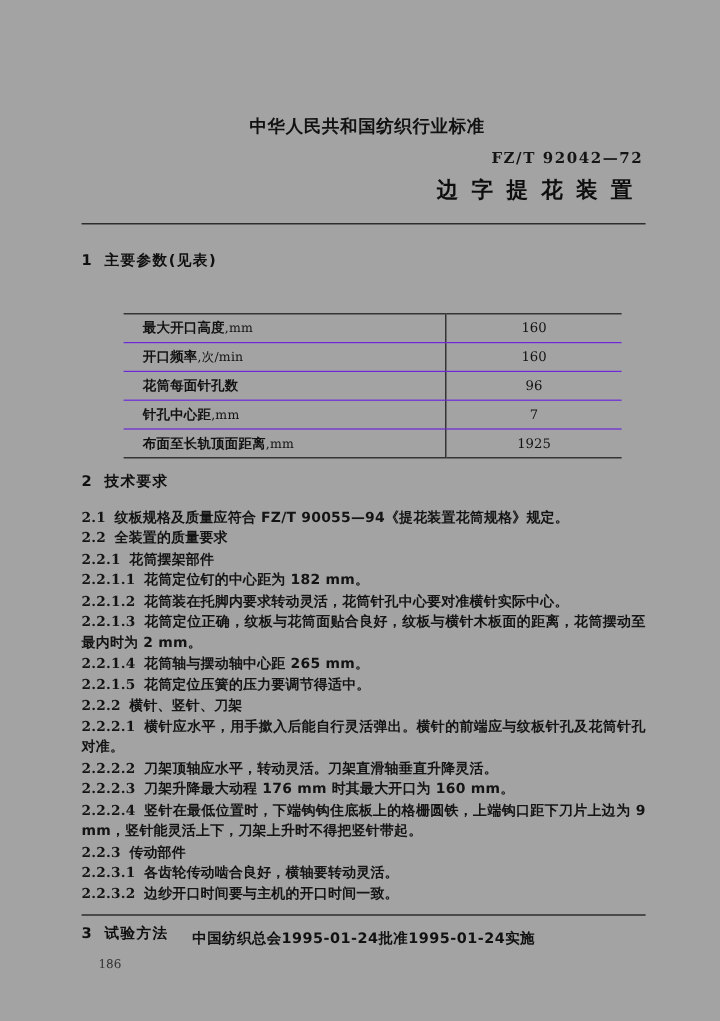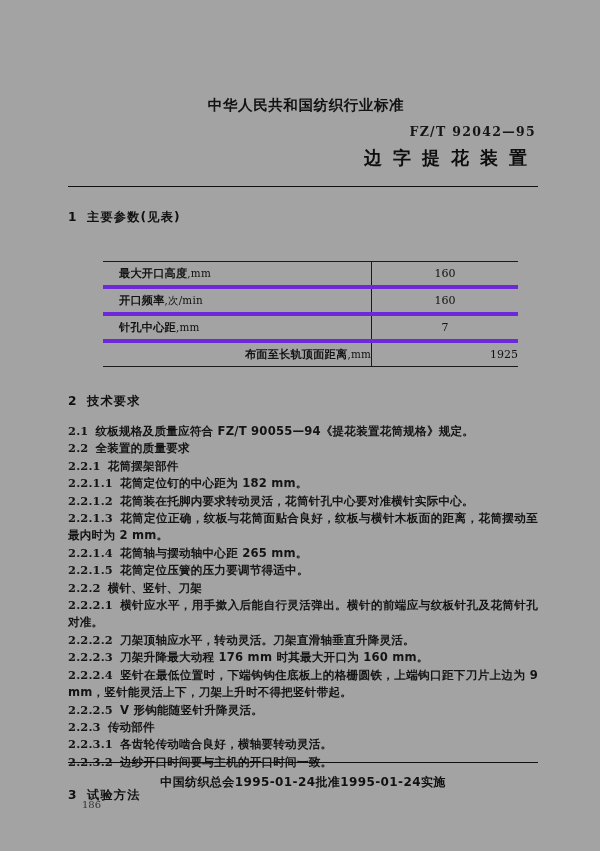--- a/index.html
+++ b/index.html
@@ -123,28 +123,28 @@
   .param-table {
     position: absolute;
     left: 103px;
     top: 261px;
     width: 415px;
     border-collapse: collapse;
     border-top: 1.5px solid #1a1a1a;
     border-bottom: 1.5px solid #1a1a1a;
   }
   .param-table td {
-    border-bottom: 4px solid #6d28d9;
+    border-bottom: 1px solid #6d28d9;
     height: 23px;
     font-size: 11.2px;
     font-weight: bold;
     color: #121212;
     padding: 0;
   }
-  .param-table tr:last-child td { border-bottom: none; text-align: right; }
+  .param-table tr:last-child td { border-bottom: none; }
   .param-table td.label {
     padding-left: 16px;
     width: 252px;
     border-right: 1.2px solid #1a1a1a;
     letter-spacing: 0.2px;
   }
   .param-table td.value {
     text-align: center;
     font-family: "DejaVu Serif", "Liberation Serif", serif;
     font-weight: normal;
@@ -189,21 +189,21 @@
     color: #333;
   }
 </style>
 </head>
 <body>
 
 <div class="page">
 
   <div class="doc-header">
     <div class="org-line">中华人民共和国纺织行业标准</div>
-    <div class="std-no">FZ/T 92042—95</div>
+    <div class="std-no">FZ/T 92042—72</div>
     <div class="doc-title">边字提花装置</div>
   </div>
 
   <div class="rule-top"></div>
 
   <div class="content">
     <div class="gap-m"></div>
     <p class="sec-head">
       <span class="num">1</span><span class="txt">主要参数(见表)</span>
     </p>
@@ -211,20 +211,24 @@
 
   <table class="param-table">
     <tbody>
       <tr>
         <td class="label"><span>最大开口高度</span><span class="unit">,mm</span></td>
         <td class="value">160</td>
       </tr>
       <tr>
         <td class="label"><span>开口频率</span><span class="unit">,次/min</span></td>
         <td class="value">160</td>
+      </tr>
+      <tr>
+        <td class="label"><span>花筒每面针孔数</span><span class="unit"></span></td>
+        <td class="value">96</td>
       </tr>
       <tr>
         <td class="label"><span>针孔中心距</span><span class="unit">,mm</span></td>
         <td class="value">7</td>
       </tr>
       <tr>
         <td class="label"><span>布面至长轨顶面距离</span><span class="unit">,mm</span></td>
         <td class="value">1925</td>
       </tr>
     </tbody>
@@ -242,21 +246,20 @@
     <p class="clause"><span class="cn">2.2.1.1</span><span class="ct ct-lead">花筒定位钉的中心距为 182 mm。</span></p>
     <p class="clause"><span class="cn">2.2.1.2</span><span class="ct ct-lead">花筒装在托脚内要求转动灵活，花筒针孔中心要对准横针实际中心。</span></p>
     <p class="clause"><span class="cn">2.2.1.3</span><span class="ct ct-lead">花筒定位正确，纹板与花筒面贴合良好，纹板与横针木板面的距离，花筒摆动至最内时为 2 mm。</span></p>
     <p class="clause"><span class="cn">2.2.1.4</span><span class="ct ct-lead">花筒轴与摆动轴中心距 265 mm。</span></p>
     <p class="clause"><span class="cn">2.2.1.5</span><span class="ct ct-lead">花筒定位压簧的压力要调节得适中。</span></p>
     <p class="clause"><span class="cn">2.2.2</span><span class="ct ct-lead">横针、竖针、刀架</span></p>
     <p class="clause"><span class="cn">2.2.2.1</span><span class="ct ct-lead">横针应水平，用手撳入后能自行灵活弹出。横针的前端应与纹板针孔及花筒针孔对准。</span></p>
     <p class="clause"><span class="cn">2.2.2.2</span><span class="ct ct-lead">刀架顶轴应水平，转动灵活。刀架直滑轴垂直升降灵活。</span></p>
     <p class="clause"><span class="cn">2.2.2.3</span><span class="ct ct-lead">刀架升降最大动程 176 mm 时其最大开口为 160 mm。</span></p>
     <p class="clause"><span class="cn">2.2.2.4</span><span class="ct ct-lead">竖针在最低位置时，下端钩钩住底板上的格栅圆铁，上端钩口距下刀片上边为 9 mm，竖针能灵活上下，刀架上升时不得把竖针带起。</span></p>
-    <p class="clause"><span class="cn">2.2.2.5</span><span class="ct ct-lead">V 形钩能随竖针升降灵活。</span></p>
     <p class="clause"><span class="cn">2.2.3</span><span class="ct ct-lead">传动部件</span></p>
     <p class="clause"><span class="cn">2.2.3.1</span><span class="ct ct-lead">各齿轮传动啮合良好，横轴要转动灵活。</span></p>
     <p class="clause"><span class="cn">2.2.3.2</span><span class="ct ct-lead">边纱开口时间要与主机的开口时间一致。</span></p>
 
     <div class="gap-l"></div>
 
     <p class="sec-head">
       <span class="num">3</span><span class="txt">试验方法</span>
     </p>
     <div class="gap-m"></div>

